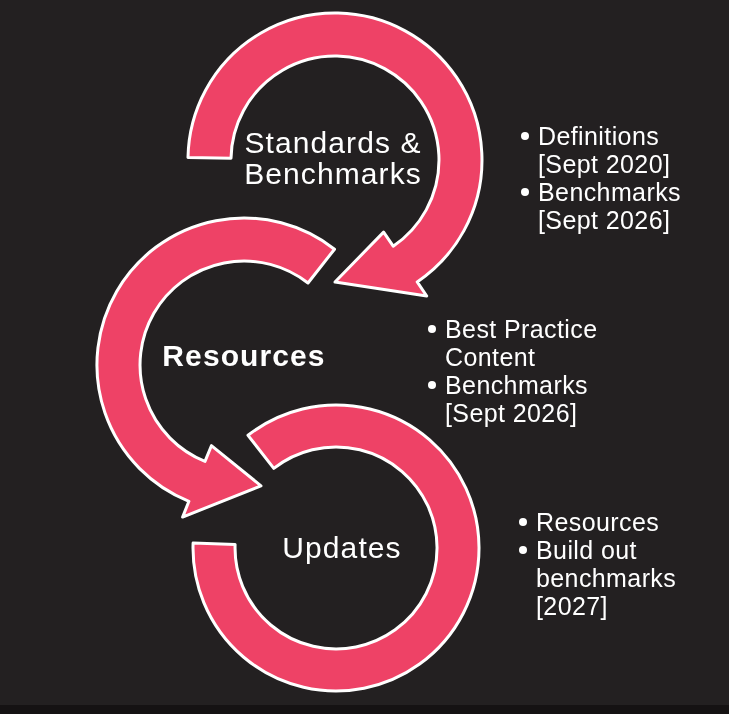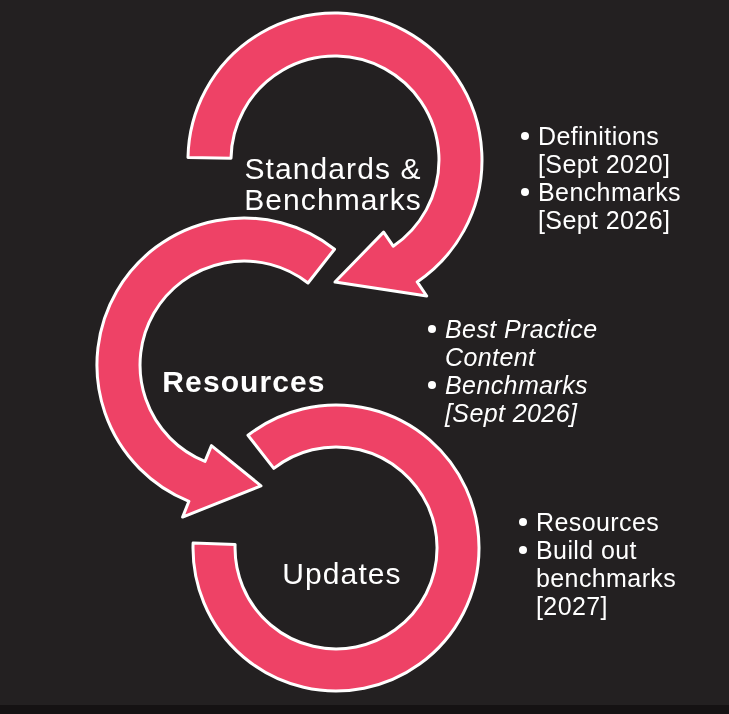--- a/index.html
+++ b/index.html
@@ -20,21 +20,20 @@
   }
   .step-title {
     position: absolute;
     transform: translate(-50%, -50%);
     color: #FFFFFF;
     text-align: center;
     font-size: 30px;
     line-height: 31px;
     letter-spacing: 1.1px;
     white-space: nowrap;
-    margin-top: 26px;
   }
   .step-title span { display: block; }
   .title-1 { left: 333px; top: 158px; }
   .title-2 { left: 244px; top: 355px; font-weight: bold; }
   .title-3 { left: 342px; top: 547px; }
 
   ul.bullets {
     position: absolute;
     margin: 16px; padding: 0;
     list-style: none;
@@ -46,21 +45,21 @@
   ul.bullets li { position: relative; padding-left: 17px; }
   ul.bullets .dot {
     position: absolute;
     left: 0; top: 10px;
     width: 8px; height: 8px;
     border-radius: 50%;
     background: #FFFFFF;
   }
   ul.bullets .ln { display: block; white-space: nowrap; }
   .bullets-1 { left: 505px; top: 106px; }
-  .bullets-2 { left: 412px; top: 299px; font-style: italic; }
+  .bullets-2 { left: 412px; top: 299px; }
   .bullets-3 { left: 503px; top: 492px; }
 
   .bottom-strip {
     position: absolute;
     left: 0; bottom: 0;
     width: 100%; height: 9px;
     background: #151213;
   }
 </style>
 </head>

